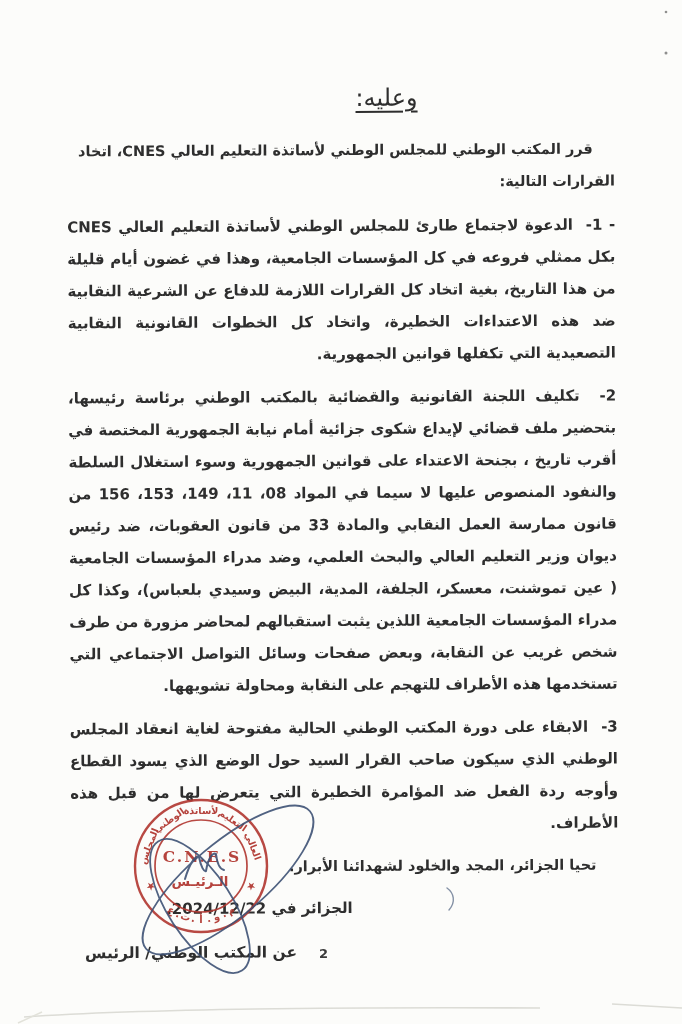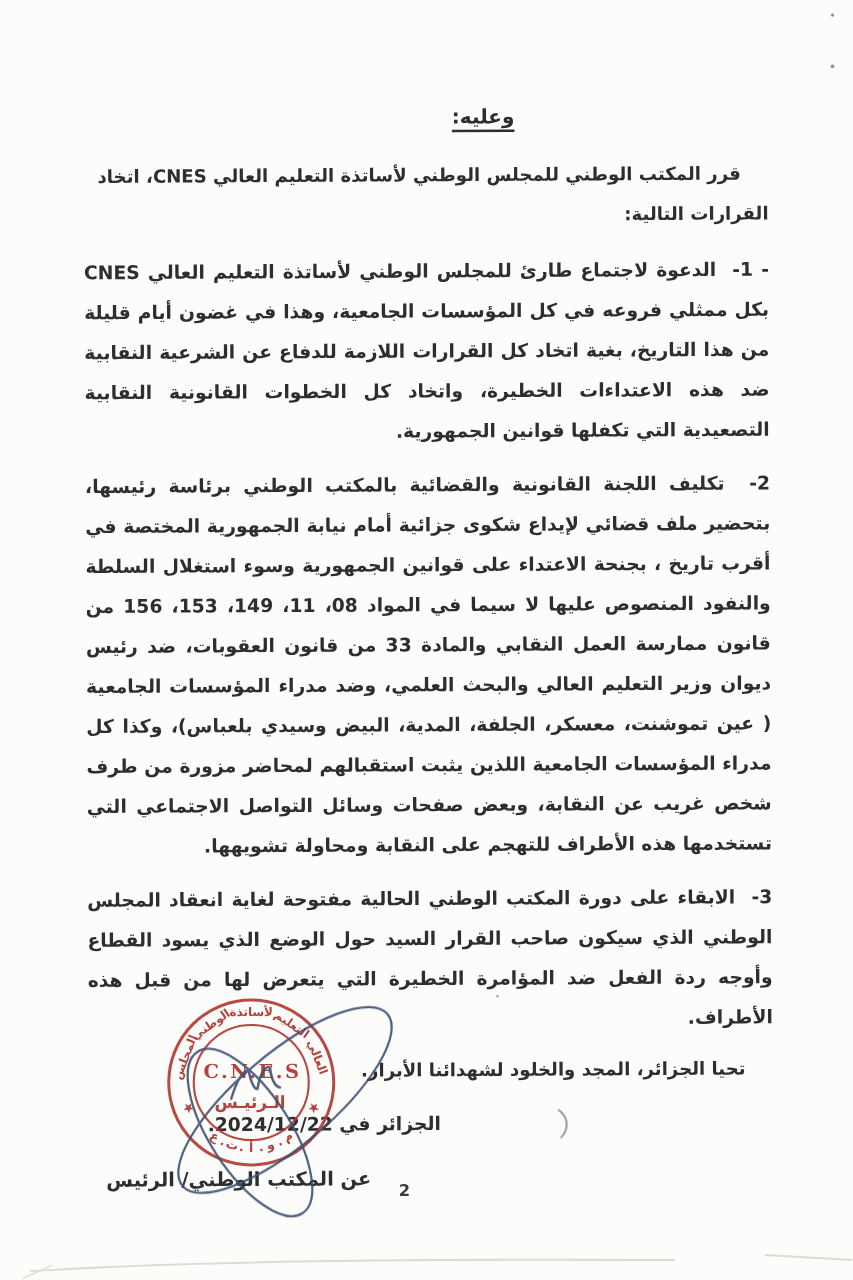--- a/index.html
+++ b/index.html
@@ -11,21 +11,21 @@
   .page{position:absolute;inset:0;}
   .content{
     position:absolute;top:0;left:0;right:0;
     padding:84px 66px 0 68px;
     transform:rotate(-0.3deg);
     transform-origin:50% 40%;
     color:#2e2e2e;
   }
   .heading-row{text-align:center;transform:translateX(46px);margin:0 0 22px 0;}
   .heading{
-    font-size:16px;font-weight:bold;
+    font-size:24px;font-weight:normal;
     text-decoration:underline;text-decoration-thickness:2px;text-underline-offset:5px;
   }
   p{margin:0;font-weight:bold;}
   .intro{
     font-size:14.5px;line-height:32px;text-indent:22px;margin-bottom:12px;
   }
   .item{
     font-size:15px;line-height:32px;text-align:justify;margin-bottom:11px;
   }
   .closing{

